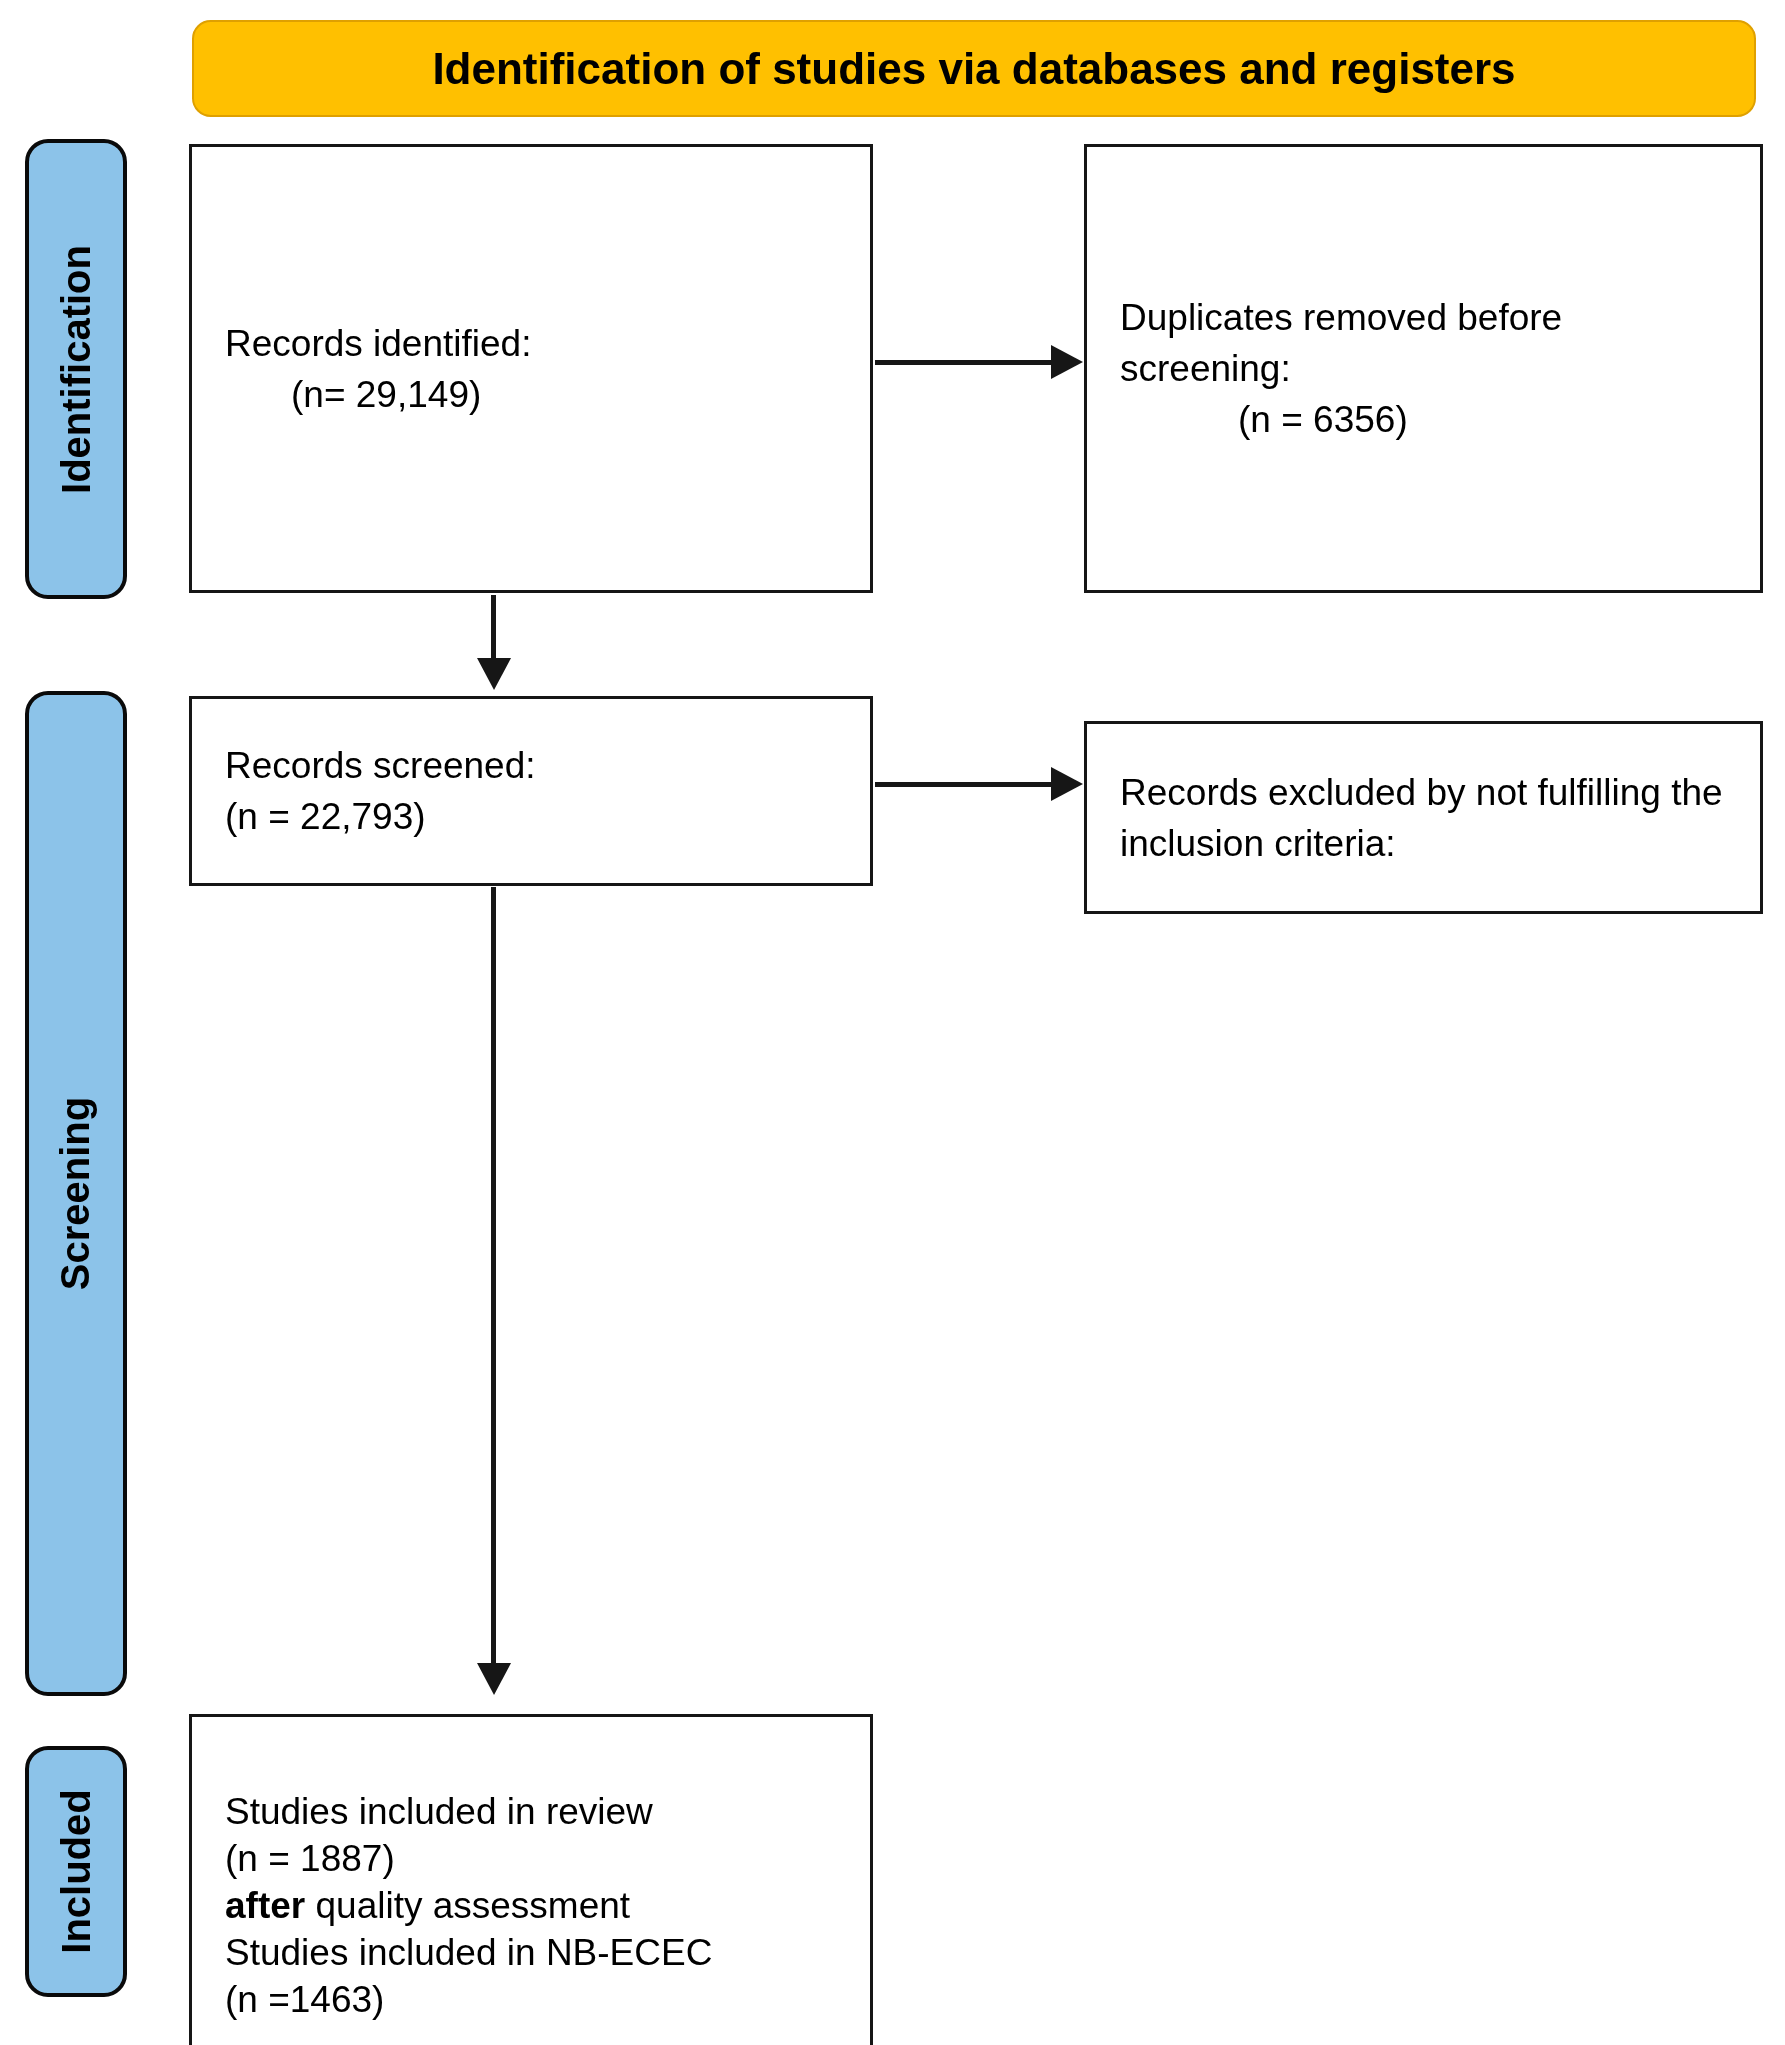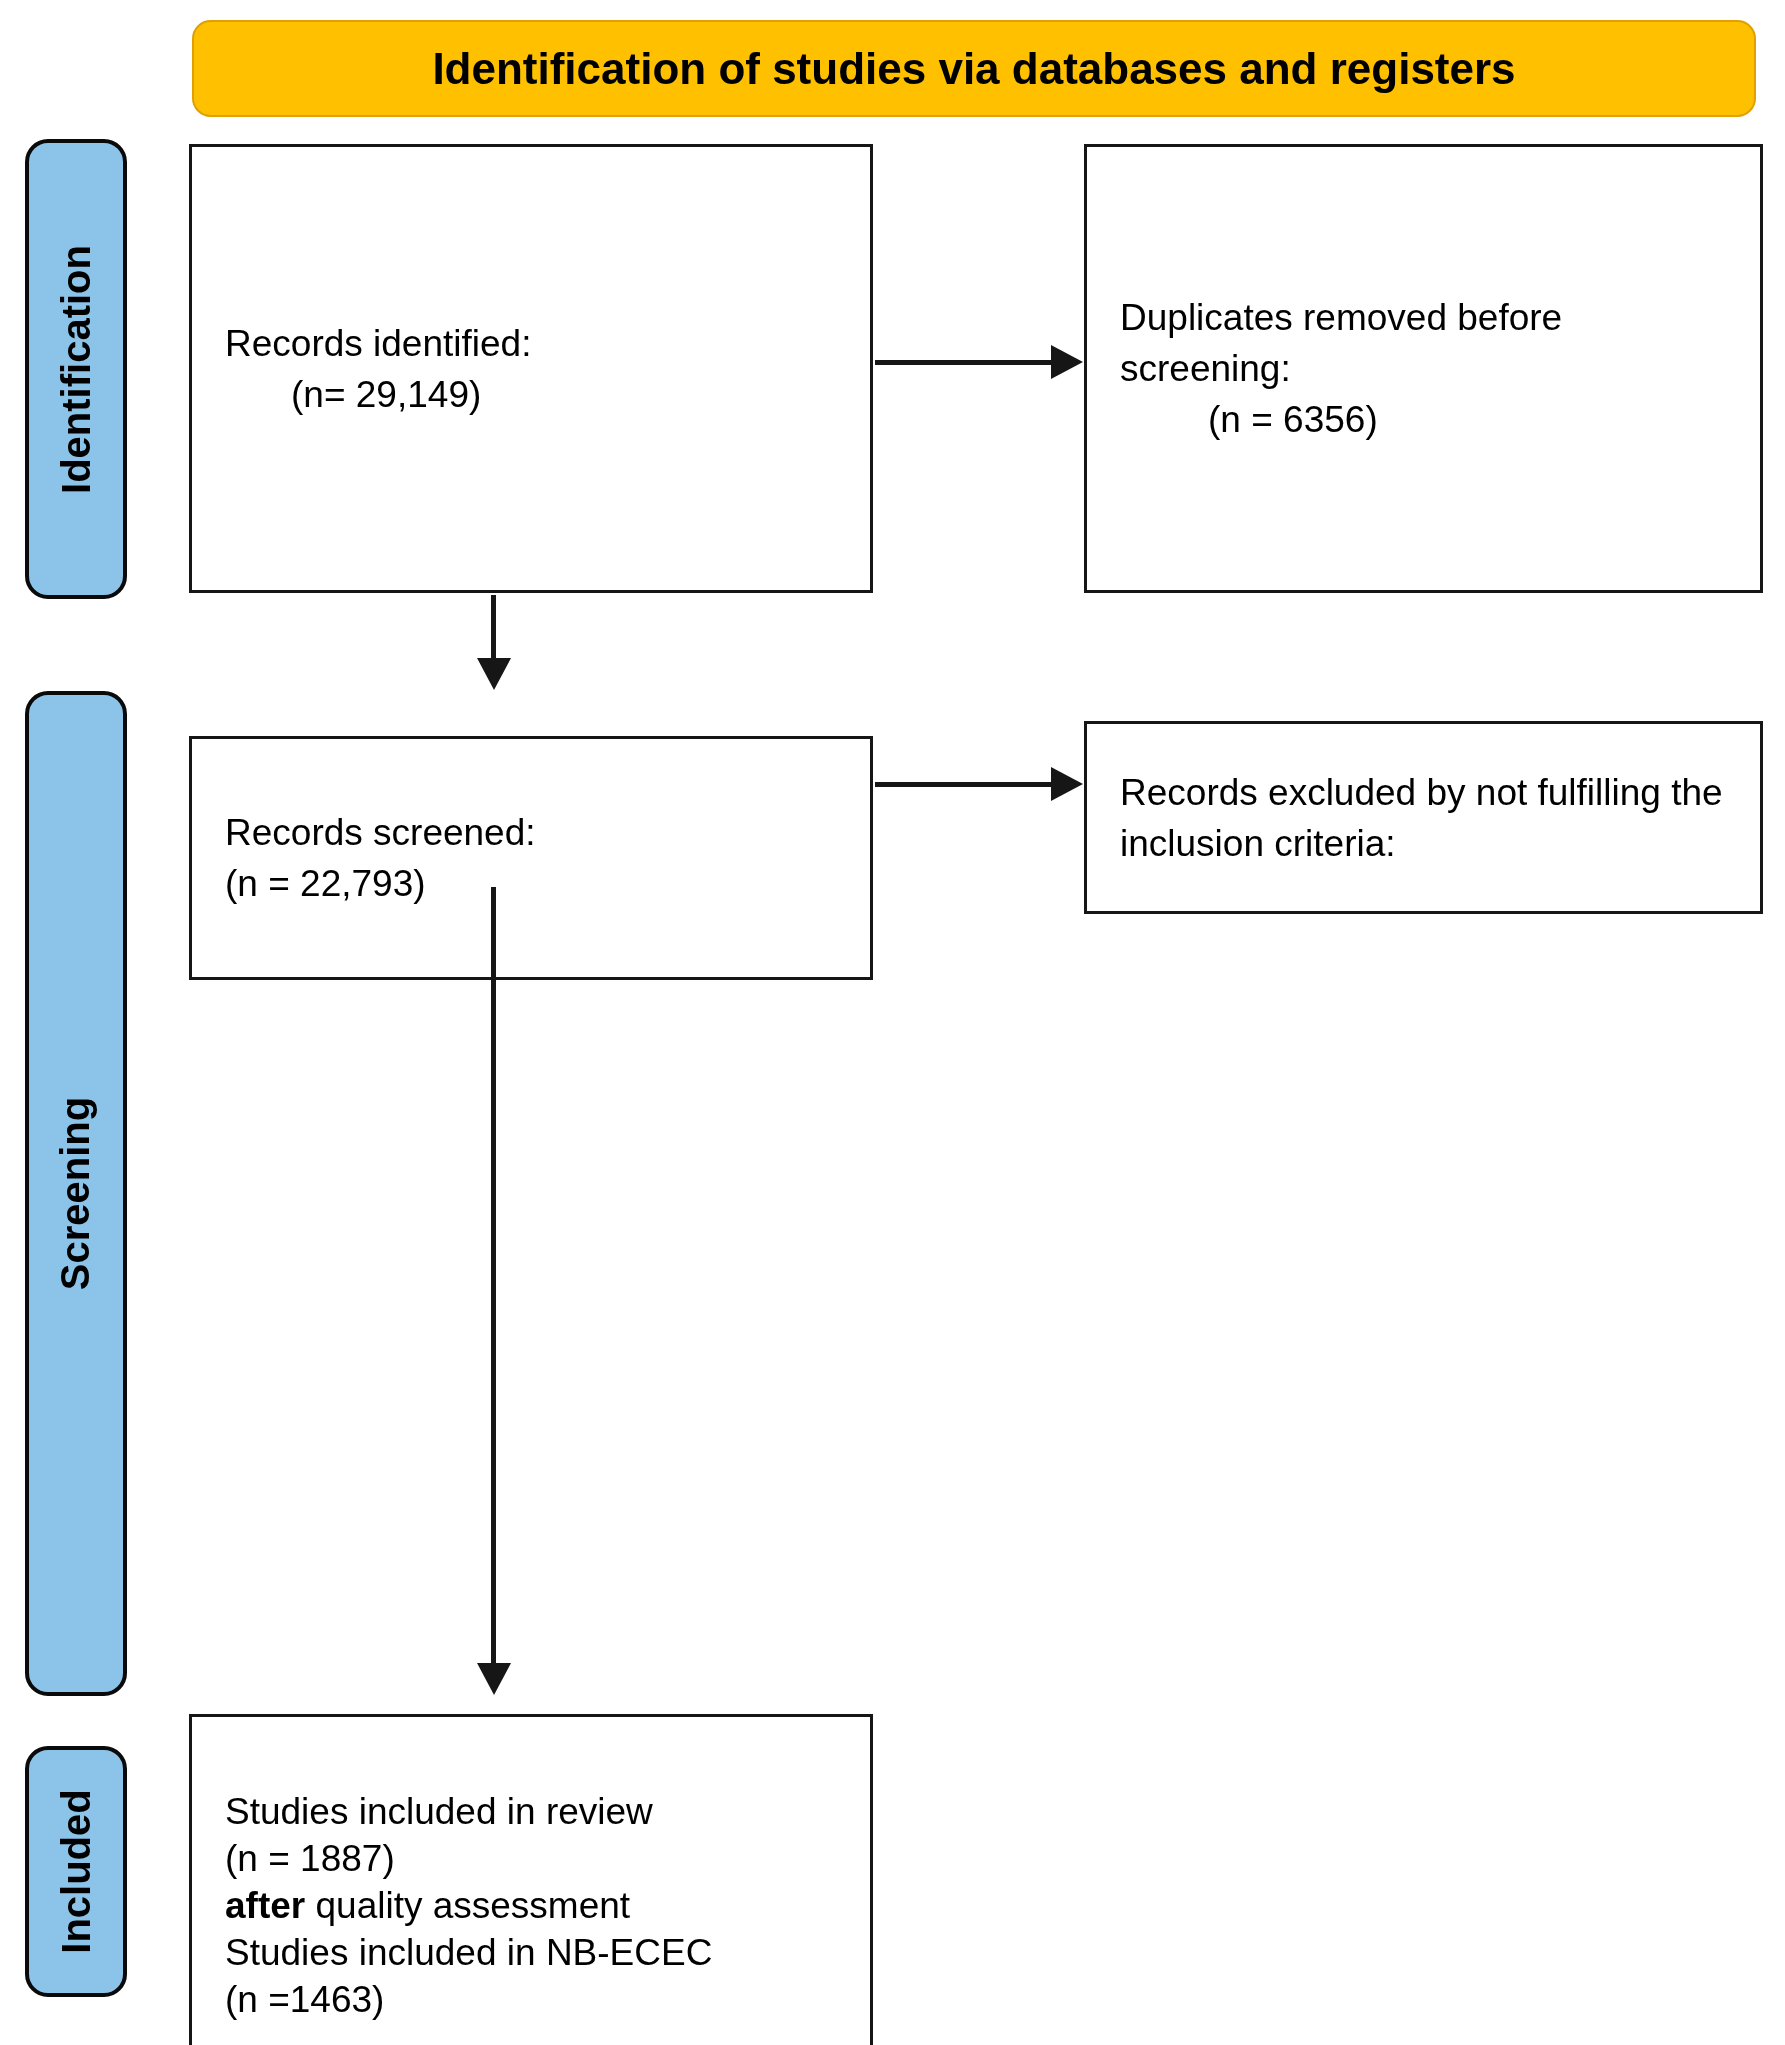--- a/index.html
+++ b/index.html
@@ -40,25 +40,25 @@
   .pbox{
     position:absolute;
     background:#ffffff;
     border:3.8px solid #161616;
     display:flex;flex-direction:column;justify-content:center;
     font-size:37px;line-height:51px;
     padding:11px 22px 11px 33px;
   }
   #box-records-identified{left:189px;top:144px;width:684px;height:449px;}
   #box-duplicates-removed{left:1084px;top:144px;width:679px;height:449px;}
-  #box-records-screened{left:189px;top:696px;width:684px;height:244px;margin-top:40px;}
+  #box-records-screened{left:189px;top:696px;width:684px;height:190px;}
   #box-records-excluded{left:1084px;top:693px;width:679px;height:193px;margin-top:28px;}
   #box-studies-included{left:189px;top:1714px;width:684px;height:382px;line-height:47px;}
   #box-records-identified .n-line{margin-left:66px;}
-  #box-duplicates-removed .n-line{margin-left:88px;}
+  #box-duplicates-removed .n-line{margin-left:118px;}
   
   .hline{position:absolute;height:5px;background:#161616;}
   .vline{position:absolute;width:5px;background:#161616;}
   .head-right{
     position:absolute;width:0;height:0;
     border-top:17.6px solid transparent;
     border-bottom:17.6px solid transparent;
     border-left:32px solid #161616;
   }
   .head-down{

